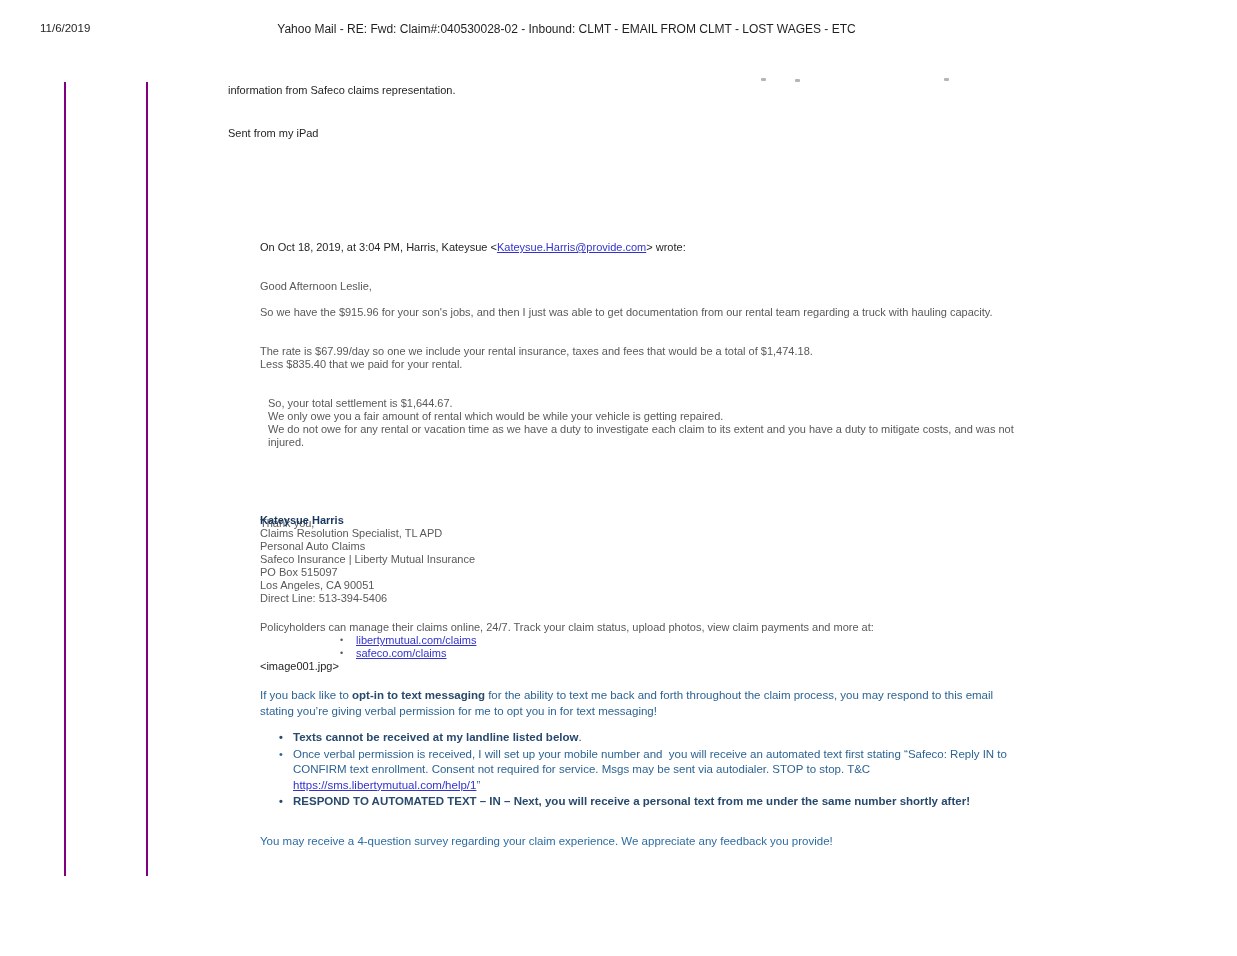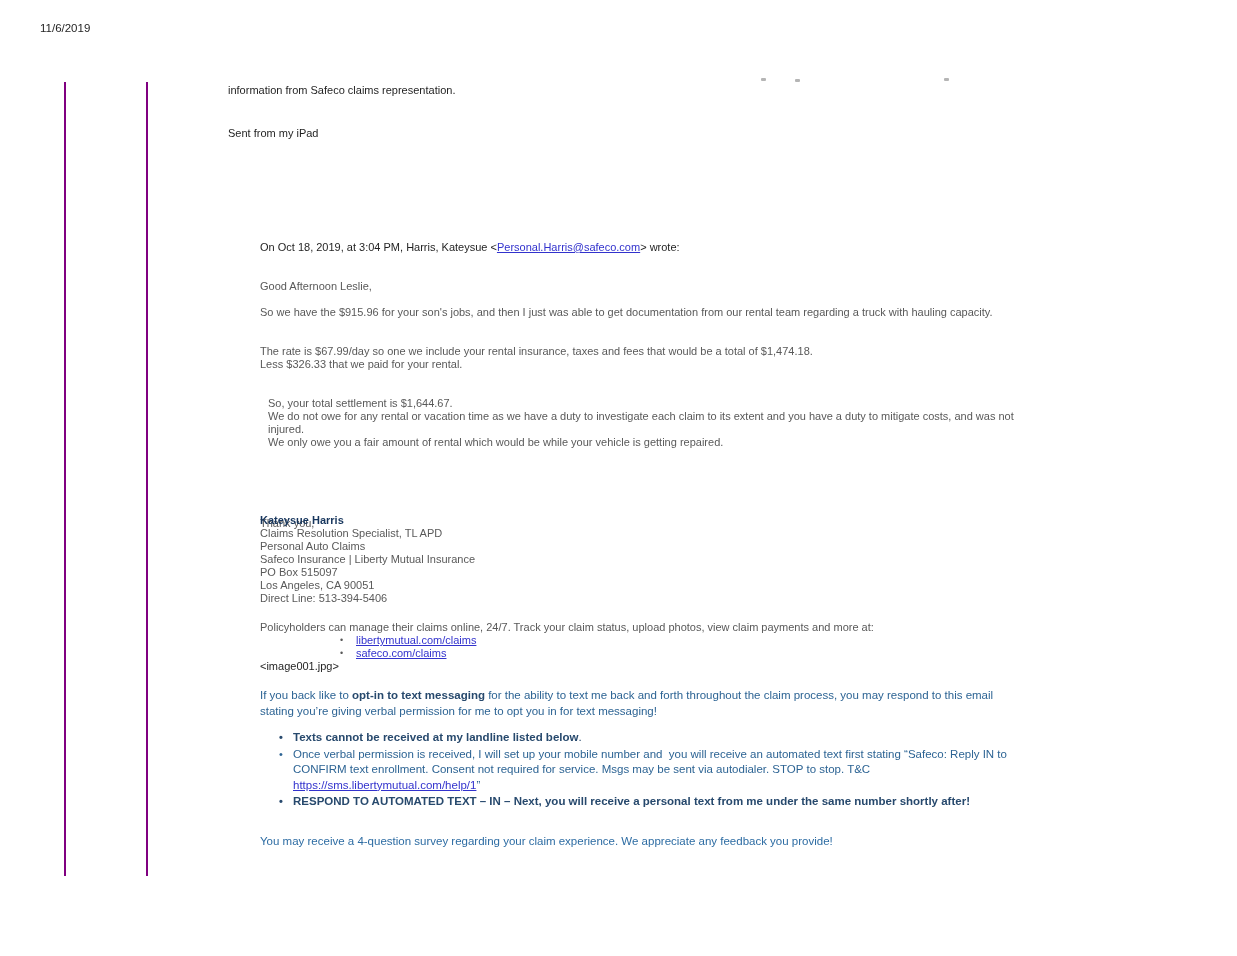--- a/index.html
+++ b/index.html
@@ -49,49 +49,50 @@
   .ot-item.boldrow{font-weight:bold;color:var(--optin_bold);}
   .prewrap{white-space:pre-wrap;}
   .survey{font-size:11.5px;line-height:15px;color:var(--survey_blue);}
 </style>
 </head>
 <body>
 
 <div class="page">
 
   <div class="hdr-date">11/6/2019</div>
+  <div class="hdr-title">Yahoo Mail - RE: Fwd: Claim#:040530028-02 - Inbound: CLMT - EMAIL FROM CLMT - LOST WAGES - ETC</div>
 
   <div class="speck" style="left:761px;top:78px;"></div>
   <div class="speck" style="left:795px;top:79px;"></div>
   <div class="speck" style="left:944px;top:78px;"></div>
 
   <div class="qbar b1"></div>
   <div class="qbar b2"></div>
 
   <div class="blk nearblack" style="left:228px;top:84px;">information from Safeco claims representation.</div>
 
   <div class="blk nearblack" style="left:228px;top:127px;">Sent from my iPad</div>
 
   <div class="blk nearblack" style="left:260px;top:241px;">
-    <span>On Oct 18, 2019, at 3:04 PM, Harris, Kateysue &lt;</span><a class="lnk">Personal.Harris@safeco.com</a><span>&gt; wrote:</span>
+    <span>On Oct 18, 2019, at 3:04 PM, Harris, Kateysue &lt;</span><a class="lnk">Kateysue.Harris@provide.com</a><span>&gt; wrote:</span>
   </div>
 
   <div class="blk gray" style="left:260px;top:280px;">Good Afternoon Leslie,</div>
 
   <div class="blk gray w-main" style="left:260px;top:306px;">So we have the $915.96 for your son's jobs, and then I just was able to get documentation from our rental team regarding a truck with hauling capacity.</div>
 
   <div class="blk gray w-main" style="left:260px;top:345px;">
     <div>The rate is $67.99/day so one we include your rental insurance, taxes and fees that would be a total of $1,474.18.</div>
-    <div>Less $326.33 that we paid for your rental.</div>
+    <div>Less $835.40 that we paid for your rental.</div>
   </div>
 
   <div class="blk gray w-main" style="left:268px;top:397px;">
     <div>So, your total settlement is $1,644.67.</div>
+    <div>We only owe you a fair amount of rental which would be while your vehicle is getting repaired.</div>
     <div>We do not owe for any rental or vacation time as we have a duty to investigate each claim to its extent and you have a duty to mitigate costs, and was not injured.</div>
-    <div>We only owe you a fair amount of rental which would be while your vehicle is getting repaired.</div>
   </div>
 
 
   <div class="blk gray" style="left:260px;top:488px;margin-top:29px;">Thank you,</div>
 
   <div class="blk" style="left:260px;top:514px;">
     <div class="sig-name">Kateysue Harris</div>
     <div class="gray">Claims Resolution Specialist, TL APD</div>
     <div class="gray">Personal Auto Claims</div>
     <div class="gray">Safeco Insurance | Liberty Mutual Insurance</div>

